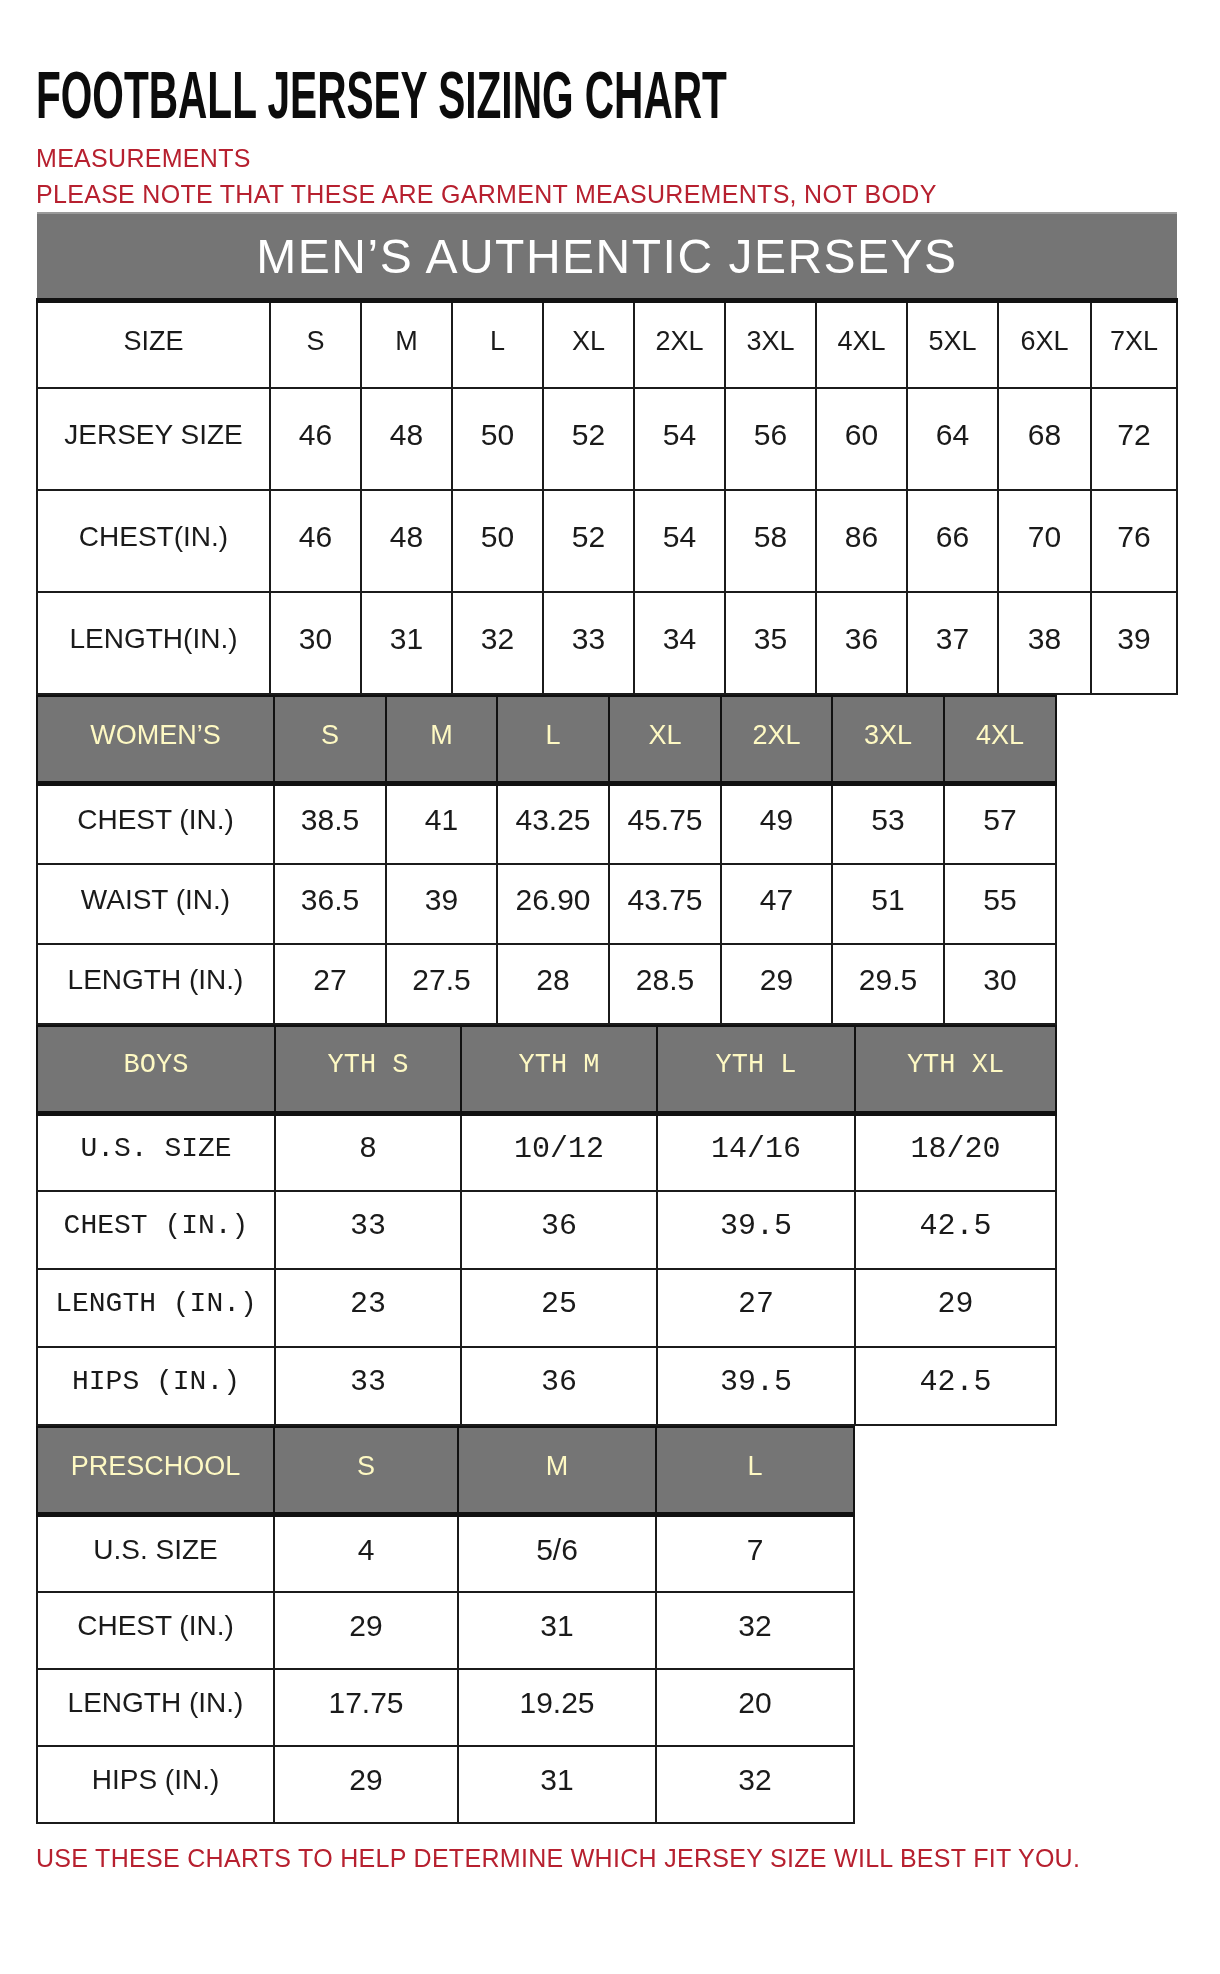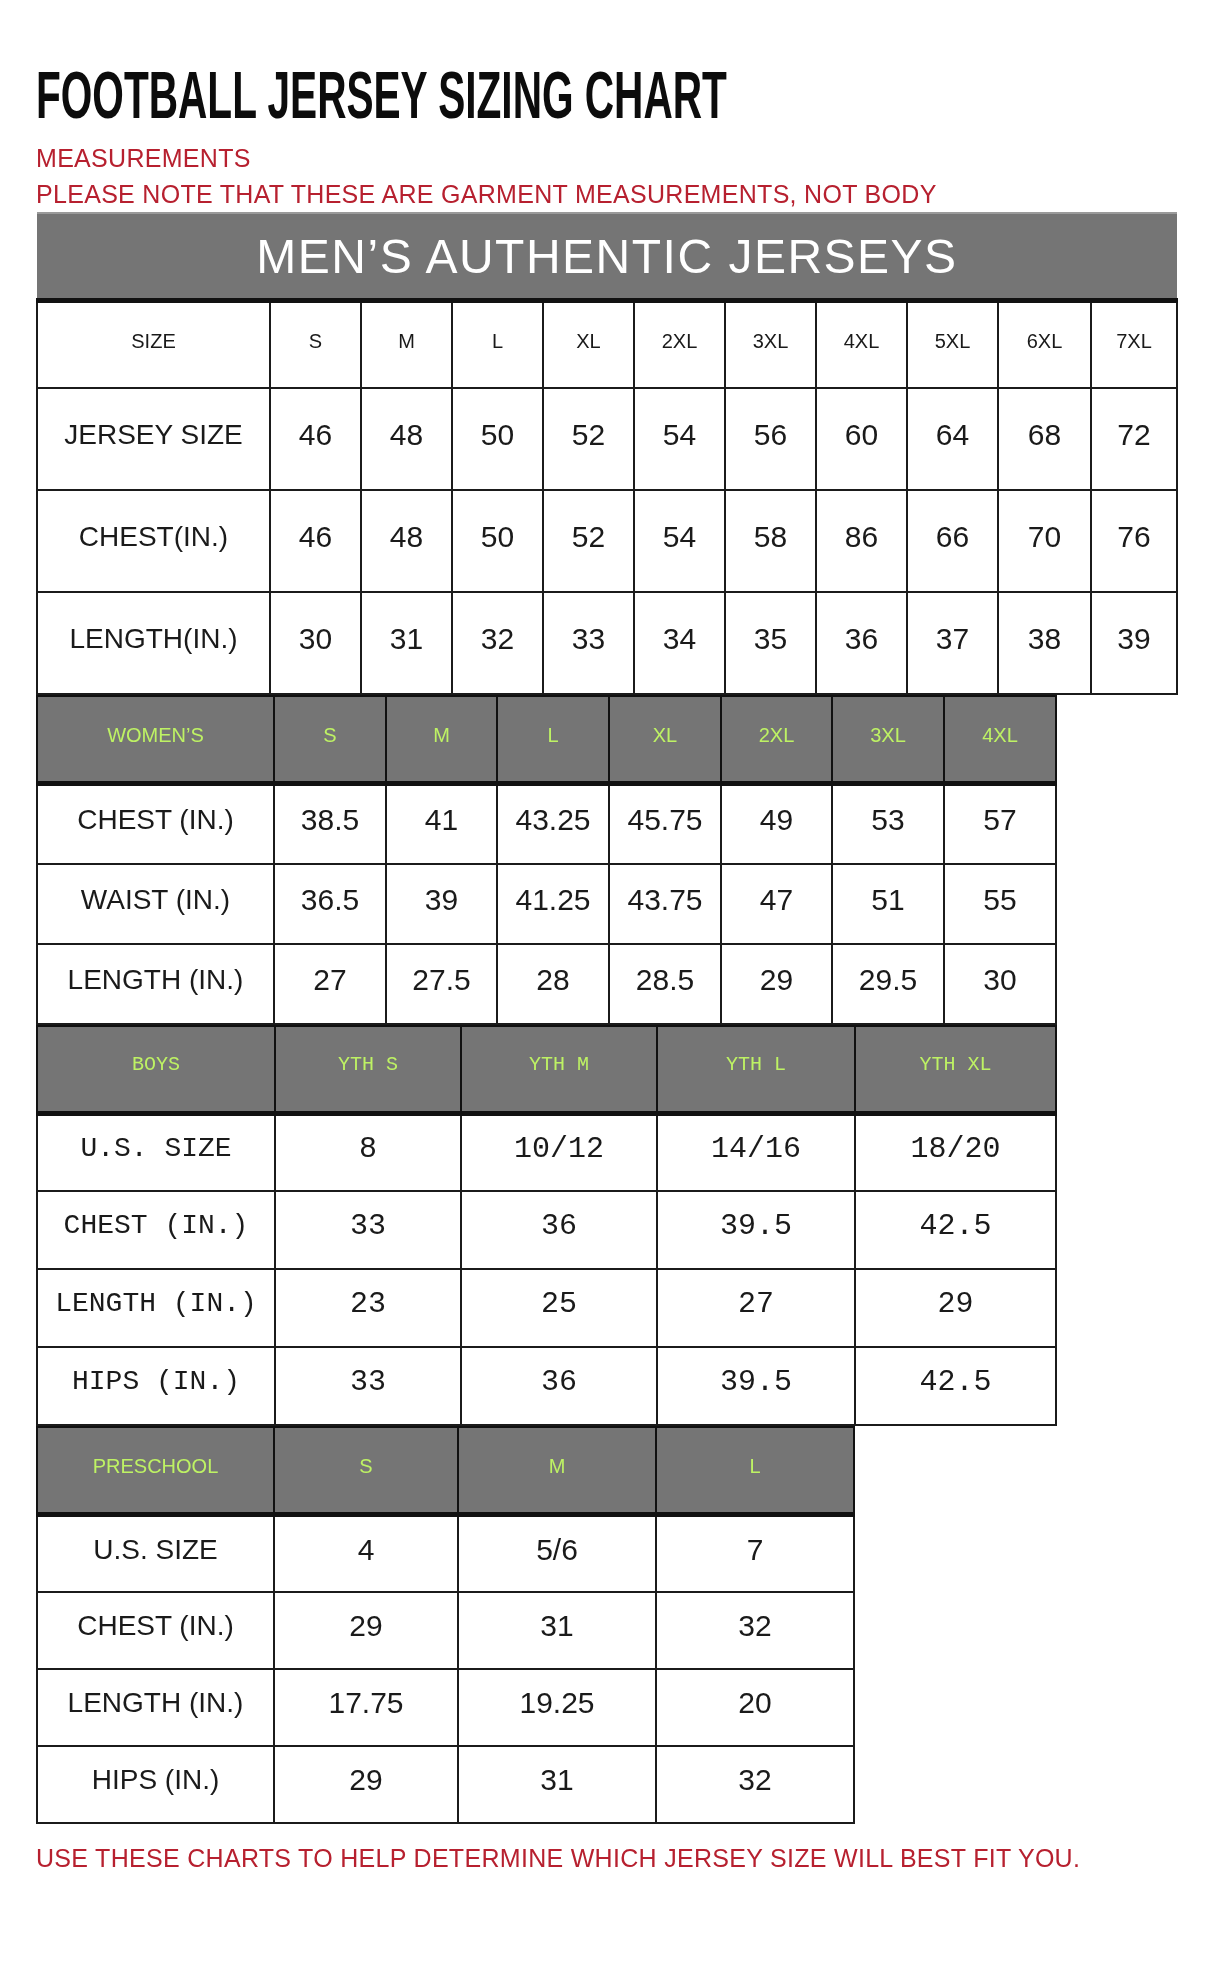--- a/index.html
+++ b/index.html
@@ -61,26 +61,26 @@
     color: #ffffff;
     font-size: 48px;
     letter-spacing: 1.5px;
     height: 84px;
     padding: 0;
     border: none;
     border-top: 2px solid #9a9a9a;
     border-bottom: 5px solid #111111;
   }
   tr.head-row td {
-    font-size: 20px;
+    font-size: 27px;
     height: 76px;
   }
   tr.head-row.gray td {
     background: #757575;
-    color: #bef264;
+    color: #fef9c3;
     border-color: #111111;
     border-bottom-width: 5px;
   }
   tbody td {
     font-size: 30px;
   }
   td.row-label {
     font-size: 28px;
     white-space: pre-line;
     line-height: 34px;
@@ -217,21 +217,21 @@
               <td>43.25</td>
               <td>45.75</td>
               <td>49</td>
               <td>53</td>
               <td>57</td>
             </tr>
             <tr>
               <td class="row-label">WAIST (IN.)</td>
               <td>36.5</td>
               <td>39</td>
-              <td>41.25</td>
+              <td>26.90</td>
               <td>43.75</td>
               <td>47</td>
               <td>51</td>
               <td>55</td>
             </tr>
             <tr>
               <td class="row-label">LENGTH (IN.)</td>
               <td>27</td>
               <td>27.5</td>
               <td>28</td>

